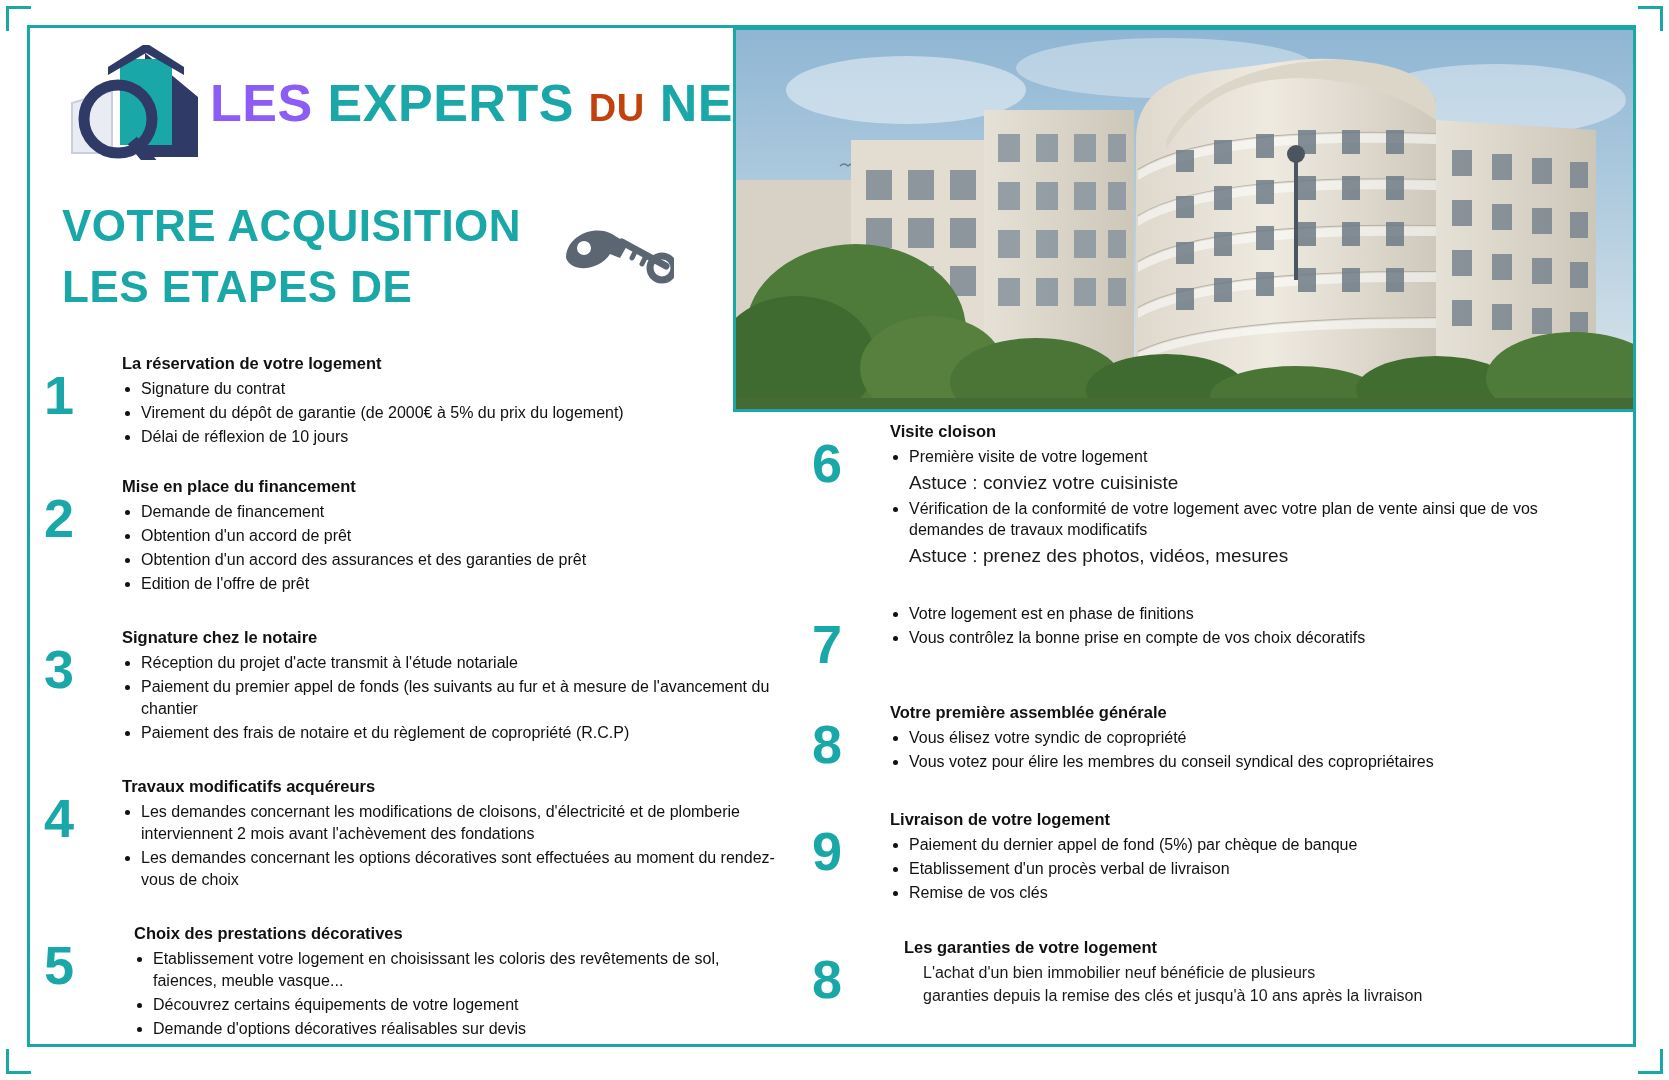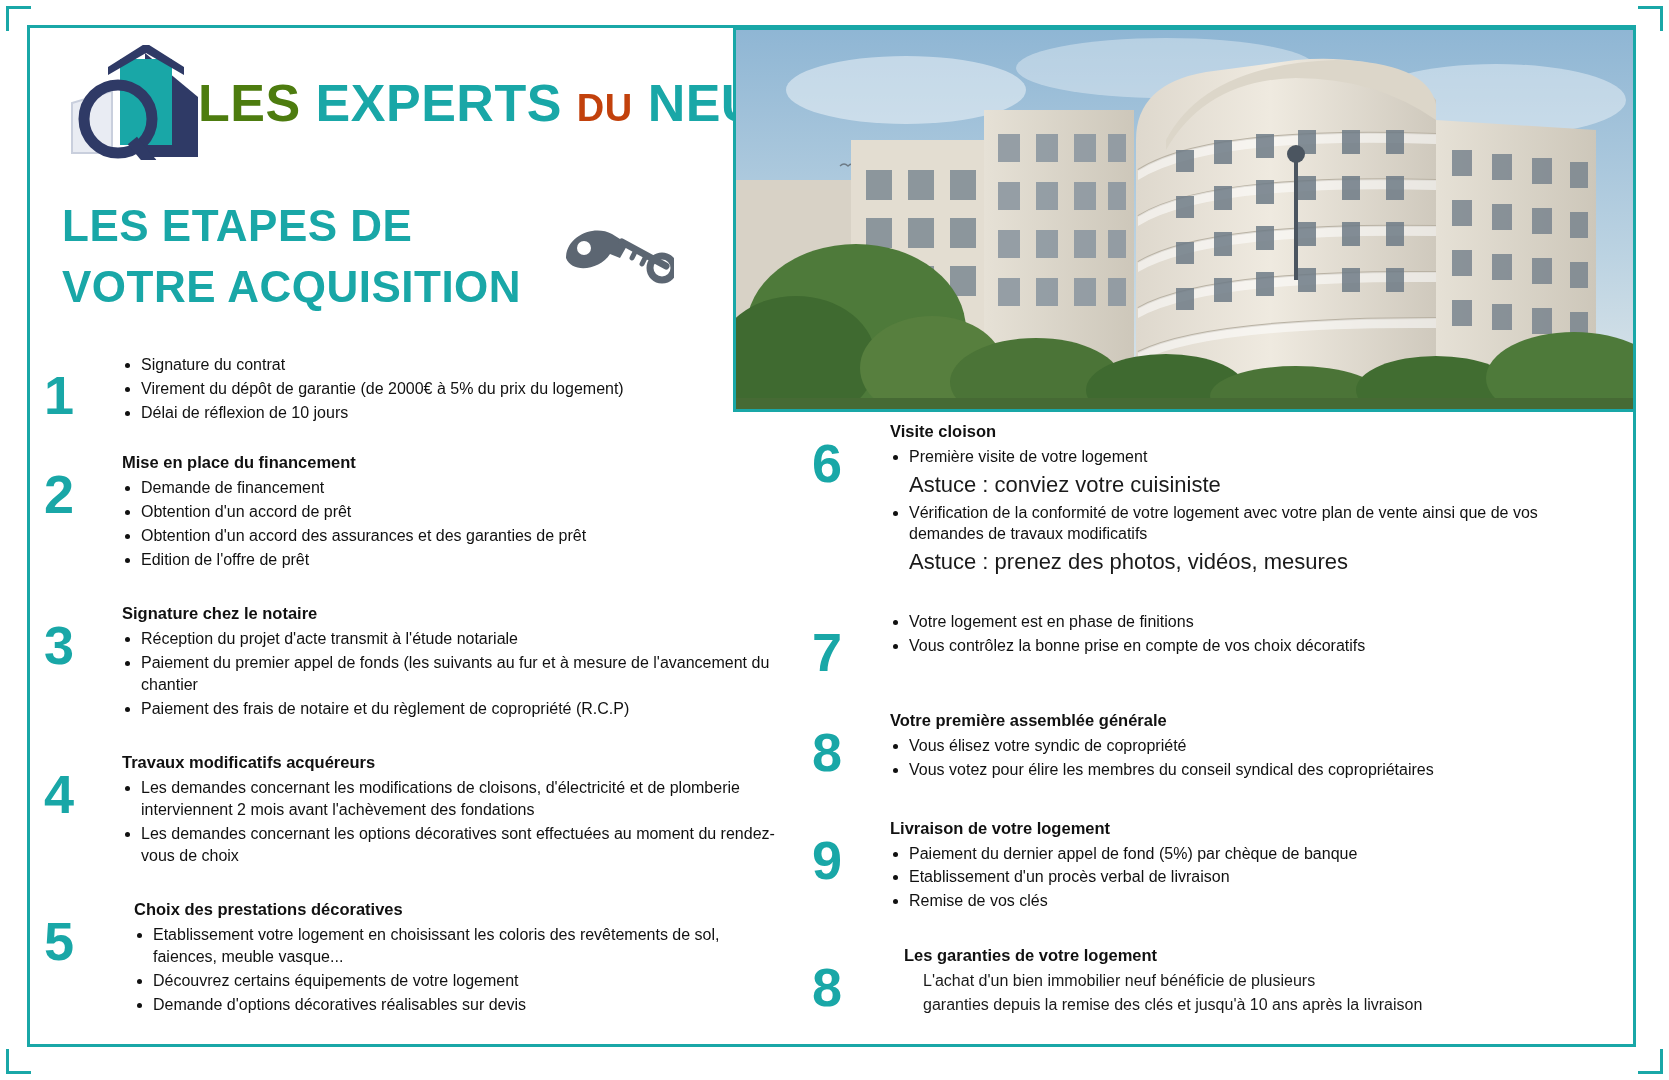--- a/index.html
+++ b/index.html
@@ -48,21 +48,21 @@
   }
   .logo-text {
     position: absolute;
     left: 138px;
     top: 28px;
     font-size: 52px;
     font-weight: bold;
     letter-spacing: 0.5px;
     white-space: nowrap;
   }
-  .logo-les { color: #4d7c0f; }
+  .logo-les { color: #8b5cf6; margin-left: 12px; }
   .logo-experts { color: #19a7a7; }
   .logo-du { color: #c2410c; font-size: 38px; }
   .logo-neuf { color: #19a7a7; }
 
   
   .main-title {
     position: absolute;
     left: 62px;
     top: 196px;
     font-size: 44px;
@@ -124,21 +124,21 @@
   }
   .step-list {
     margin: 0;
     padding-left: 19px;
     font-size: 16px;
     line-height: 1.36;
     color: #111;
   }
   .step-list li { margin-bottom: 2px; }
   .note {
-    font-size: 22px;
+    font-size: 19px;
     line-height: 1.36;
     padding-left: 19px;
     margin: 1px 0 2px 0;
   }
   .sub {
     font-size: 16px;
     line-height: 1.36;
     padding-left: 19px;
     margin: 0 0 2px 0;
   }
@@ -164,22 +164,22 @@
   </svg>
   <div class="logo-text">
     <span class="logo-les">LES</span>
     <span class="logo-experts">EXPERTS</span>
     <span class="logo-du">DU</span>
     <span class="logo-neuf">NEUF</span>
   </div>
 </div>
 
 <div class="main-title">
+  <div>VOTRE ACQUISITION</div>
   <div>LES ETAPES DE</div>
-  <div>VOTRE ACQUISITION</div>
 </div>
 
 <div class="keys-icon">
   <svg width="112" height="72" viewBox="0 0 112 72">
     <path d="M4 40 C4 18, 32 6, 50 16 L66 26 L58 40 L48 36 C38 52, 10 56, 4 40 Z" fill="#5c6672"></path>
     <circle cx="22" cy="30" r="7" fill="#ffffff"></circle>
     <path d="M60 24 L104 48" stroke="#5c6672" stroke-width="7" stroke-linecap="round"></path>
     <circle cx="100" cy="50" r="12" fill="none" stroke="#5c6672" stroke-width="7"></circle>
     <path d="M74 32 L70 40 M84 38 L80 46" stroke="#5c6672" stroke-width="5" stroke-linecap="round"></path>
   </svg>
@@ -326,20 +326,21 @@
     <ellipse cx="838" cy="348" rx="88" ry="46" fill="#4e7a3a"></ellipse>
     <rect x="0" y="368" width="897" height="12" fill="#466a34"></rect>
   </svg>
 </div>
 
 <div class="col-left">
 
   <div class="step">
     <div class="step-num">1</div>
     <div class="step-body">
+      <div class="step-title">La réservation de votre logement</div>
       <ul class="step-list">
         <li>Signature du contrat</li>
         <li>Virement du dépôt de garantie (de 2000€ à 5% du prix du logement)</li>
         <li>Délai de réflexion de 10 jours</li>
       </ul>
     </div>
   </div>
 
   <div class="step" style="margin-bottom:30px;">
     <div class="step-num">2</div>

